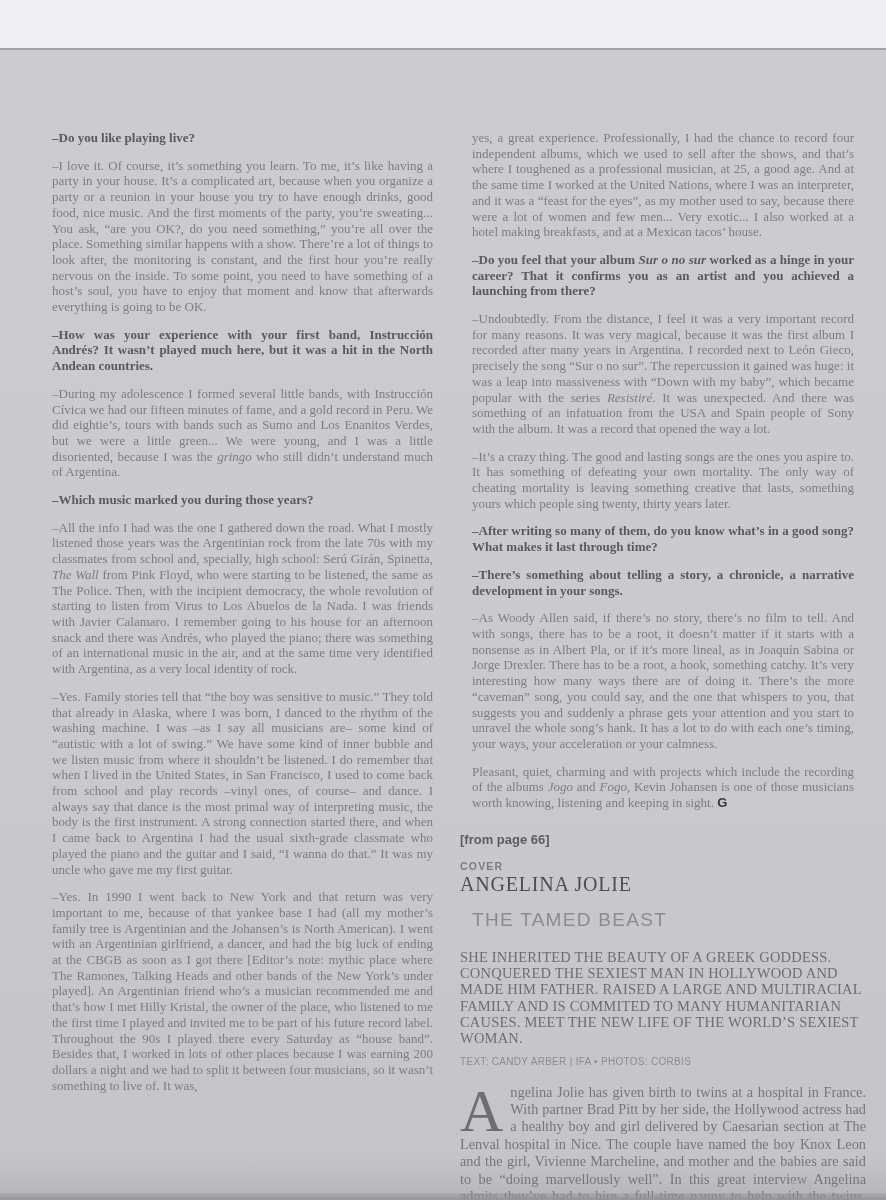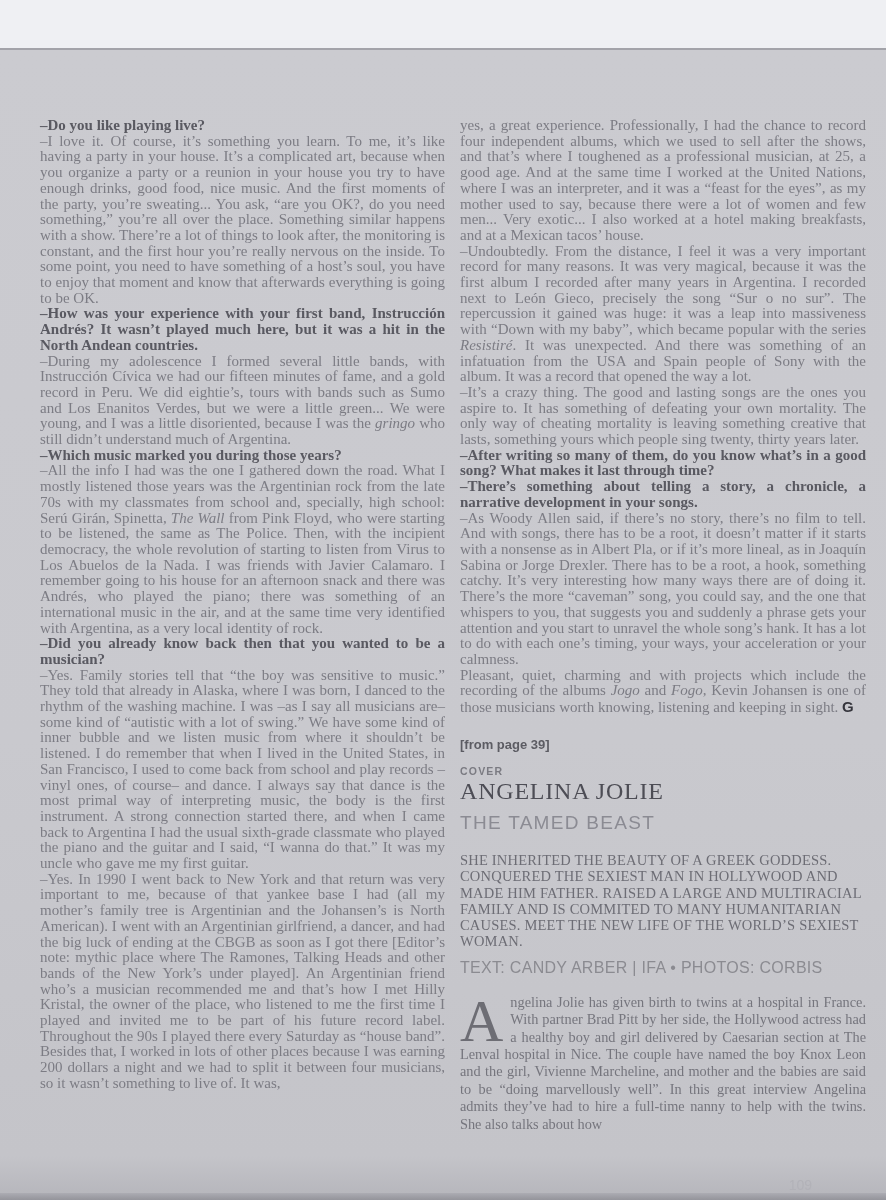--- a/index.html
+++ b/index.html
@@ -8,38 +8,38 @@
   #paper{position:absolute;left:0;top:48px;width:886px;height:1152px;
          background:linear-gradient(180deg,#cbcbd0 0%,#c9c9ce 60%,#c4c4c9 96%,#b4b4ba 100%);
          border-top:2px solid #a3a3a9;}
   #bottom-edge{position:absolute;left:0;bottom:0;width:886px;height:7px;
          background:linear-gradient(180deg,rgba(140,140,148,.25),#94949b);}
 
   .col{position:absolute;top:118px;width:405px;}
   #col-left{left:40px;}
   #col-right{left:460px;width:406px;}
 
-  .blk{margin:0;text-align:justify;font-size:15px;line-height:15.7px;color:#7c7c84;}
+  .blk{margin:12px;text-align:justify;font-size:13px;line-height:15.7px;color:#7c7c84;}
   .blk.q{font-weight:bold;color:#595961;}
   .blk em{font-style:italic;}
   .endmark{font-family:"Liberation Sans","DejaVu Sans",sans-serif;font-weight:bold;
            font-style:normal;color:#35353c;}
 
   #feature{margin-top:21px;}
   .from-page{font-family:"Liberation Sans",sans-serif;font-size:13px;font-weight:bold;
              color:#5c5c63;margin:0 0 13px 0;}
   .kicker{font-family:"Liberation Sans",sans-serif;font-size:10.5px;color:#7b7b82;
           letter-spacing:1.2px;margin:0 0 2px 0;font-weight:bold;}
-  .title{font-family:"Liberation Serif",serif;font-weight:normal;font-size:24px;
-         color:#4d4d55;letter-spacing:0.8px;margin:0 0 8px 0;line-height:1.05;}
+  .title{font-family:"Liberation Serif",serif;font-weight:normal;font-size:20px;
+         color:#4d4d55;letter-spacing:0.8px;margin:0 0 14px 0;line-height:1.05;}
   .subtitle{font-family:"Liberation Sans",sans-serif;font-weight:normal;font-size:19px;
-            color:#8b8b93;letter-spacing:1.3px;margin:0 0 18px 0;}
+            color:#8b8b93;letter-spacing:1.3px;margin:0 0 18px 12px;}
   .standfirst{font-size:14.5px;line-height:16.3px;color:#6d6d75;margin:8px 0 9px 0;
               letter-spacing:0.2px;}
-  .credits{font-family:"Liberation Sans",sans-serif;font-size:16px;color:#8b8b91;
+  .credits{font-family:"Liberation Sans",sans-serif;font-size:10px;color:#8b8b91;
            letter-spacing:0.3px;margin:0 0 17px 0;}
   .feature-body{font-size:14.3px;line-height:17.4px;text-align:justify;color:#75757d;margin:0;}
   .dropcap{float:left;font-size:60px;line-height:48px;padding:3px 7px 0 0;color:#6d6d74;}
 
   #page-number{position:absolute;right:74px;bottom:7px;font-family:"Liberation Sans",sans-serif;
                font-size:14px;color:#b2b2b8;z-index:1;}
   #watermark{position:absolute;right:18px;bottom:11px;font-family:"Liberation Sans","DejaVu Sans",sans-serif;
              font-weight:bold;font-size:21px;color:#0d0d10;z-index:2;letter-spacing:-0.3px;}
 </style>
 </head>
@@ -48,38 +48,38 @@
 <div id="scan">
   <div id="paper"></div>
 
   <div id="col-left" class="col">
       <p class="blk q"><span>–Do you like playing live?</span></p>
       <p class="blk a"><span>–I love it. Of course, it’s something you learn. To me, it’s like having a party in your house. It’s a complicated art, because when you organize a party or a reunion in your house you try to have enough drinks, good food, nice music. And the first moments of the party, you’re sweating... You ask, “are you OK?, do you need something,” you’re all over the place. Something similar happens with a show. There’re a lot of things to look after, the monitoring is constant, and the first hour you’re really nervous on the inside. To some point, you need to have something of a host’s soul, you have to enjoy that moment and know that afterwards everything is going to be OK.</span></p>
       <p class="blk q"><span>–How was your experience with your first band, Instrucción Andrés? It wasn’t played much here, but it was a hit in the North Andean countries.</span></p>
       <p class="blk a"><span>–During my adolescence I formed several little bands, with Instrucción Cívica we had our fifteen minutes of fame, and a gold record in Peru. We did eightie’s, tours with bands such as Sumo and Los Enanitos Verdes, but we were a little green... We were young, and I was a little disoriented, because I was the </span><em>gringo</em><span> who still didn’t understand much of Argentina.</span></p>
       <p class="blk q"><span>–Which music marked you during those years?</span></p>
       <p class="blk a"><span>–All the info I had was the one I gathered down the road. What I mostly listened those years was the Argentinian rock from the late 70s with my classmates from school and, specially, high school: Serú Girán, Spinetta, </span><em>The Wall</em><span> from Pink Floyd, who were starting to be listened, the same as The Police. Then, with the incipient democracy, the whole revolution of starting to listen from Virus to Los Abuelos de la Nada. I was friends with Javier Calamaro. I remember going to his house for an afternoon snack and there was Andrés, who played the piano; there was something of an international music in the air, and at the same time very identified with Argentina, as a very local identity of rock.</span></p>
-      <p class="blk q"><span>–Did you already know back then that you wanted to be a musician?</span></p>
       <p class="blk a"><span>–Yes. Family stories tell that “the boy was sensitive to music.” They told that already in Alaska, where I was born, I danced to the rhythm of the washing machine. I was –as I say all musicians are– some kind of “autistic with a lot of swing.” We have some kind of inner bubble and we listen music from where it shouldn’t be listened. I do remember that when I lived in the United States, in San Francisco, I used to come back from school and play records –vinyl ones, of course– and dance. I always say that dance is the most primal way of interpreting music, the body is the first instrument. A strong connection started there, and when I came back to Argentina I had the usual sixth-grade classmate who played the piano and the guitar and I said, “I wanna do that.” It was my uncle who gave me my first guitar.</span></p>
       <p class="blk a"><span>–Yes. In 1990 I went back to New York and that return was very important to me, because of that yankee base I had (all my mother’s family tree is Argentinian and the Johansen’s is North American). I went with an Argentinian girlfriend, a dancer, and had the big luck of ending at the CBGB as soon as I got there [Editor’s note: mythic place where The Ramones, Talking Heads and other bands of the New York’s under played]. An Argentinian friend who’s a musician recommended me and that’s how I met Hilly Kristal, the owner of the place, who listened to me the first time I played and invited me to be part of his future record label. Throughout the 90s I played there every Saturday as “house band”. Besides that, I worked in lots of other places because I was earning 200 dollars a night and we had to split it between four musicians, so it wasn’t something to live of. It was,</span></p>
     </div>
 
   <div id="col-right" class="col">
     <div>
         <p class="blk a"><span>yes, a great experience. Professionally, I had the chance to record four independent albums, which we used to sell after the shows, and that’s where I toughened as a professional musician, at 25, a good age. And at the same time I worked at the United Nations, where I was an interpreter, and it was a “feast for the eyes”, as my mother used to say, because there were a lot of women and few men... Very exotic... I also worked at a hotel making breakfasts, and at a Mexican tacos’ house.</span></p>
+        <p class="blk q"><span>–Do you feel that your album </span><em>Sur o no sur</em><span> worked as a hinge in your career? That it confirms you as an artist and you achieved a launching from there?</span></p>
         <p class="blk a"><span>–Undoubtedly. From the distance, I feel it was a very important record for many reasons. It was very magical, because it was the first album I recorded after many years in Argentina. I recorded next to León Gieco, precisely the song “Sur o no sur”. The repercussion it gained was huge: it was a leap into massiveness with “Down with my baby”, which became popular with the series </span><em>Resistiré</em><span>. It was unexpected. And there was something of an infatuation from the USA and Spain people of Sony with the album. It was a record that opened the way a lot.</span></p>
         <p class="blk a"><span>–It’s a crazy thing. The good and lasting songs are the ones you aspire to. It has something of defeating your own mortality. The only way of cheating mortality is leaving something creative that lasts, something yours which people sing twenty, thirty years later.</span></p>
         <p class="blk q"><span>–After writing so many of them, do you know what’s in a good song? What makes it last through time?</span></p>
         <p class="blk q"><span>–There’s something about telling a story, a chronicle, a narrative development in your songs.</span></p>
         <p class="blk a"><span>–As Woody Allen said, if there’s no story, there’s no film to tell. And with songs, there has to be a root, it doesn’t matter if it starts with a nonsense as in Albert Pla, or if it’s more lineal, as in Joaquín Sabina or Jorge Drexler. There has to be a root, a hook, something catchy. It’s very interesting how many ways there are of doing it. There’s the more “caveman” song, you could say, and the one that whispers to you, that suggests you and suddenly a phrase gets your attention and you start to unravel the whole song’s hank. It has a lot to do with each one’s timing, your ways, your acceleration or your calmness.</span></p>
         <p class="blk a"><span>Pleasant, quiet, charming and with projects which include the recording of the albums </span><em>Jogo</em><span> and </span><em>Fogo</em><span>, Kevin Johansen is one of those musicians worth knowing, listening and keeping in sight. </span><span class="endmark">G</span></p>
       </div>
 
     <div id="feature">
-      <p class="from-page">[from page 39]</p>
+      <p class="from-page">[from page 66]</p>
       <p class="kicker">COVER</p>
       <h1 class="title">ANGELINA JOLIE</h1>
       <h2 class="subtitle">THE TAMED BEAST</h2>
       <p class="standfirst">SHE INHERITED THE BEAUTY OF A GREEK GODDESS. CONQUERED THE SEXIEST MAN IN HOLLYWOOD AND MADE HIM FATHER. RAISED A LARGE AND MULTIRACIAL FAMILY AND IS COMMITED TO MANY HUMANITARIAN CAUSES. MEET THE NEW LIFE OF THE WORLD’S SEXIEST WOMAN.</p>
       <p class="credits">TEXT: CANDY ARBER | IFA • PHOTOS: CORBIS</p>
       <p class="feature-body"><span class="dropcap">A</span><span>ngelina Jolie has given birth to twins at a hospital in France. With partner Brad Pitt by her side, the Hollywood actress had a healthy boy and girl delivered by Caesarian section at The Lenval hospital in Nice. The couple have named the boy Knox Leon and the girl, Vivienne Marcheline, and mother and the babies are said to be “doing marvellously well”. In this great interview Angelina admits they’ve had to hire a full-time nanny to help with the twins. She also talks about how</span></p>
     </div>
   </div>
 
   <div id="page-number">109</div>

